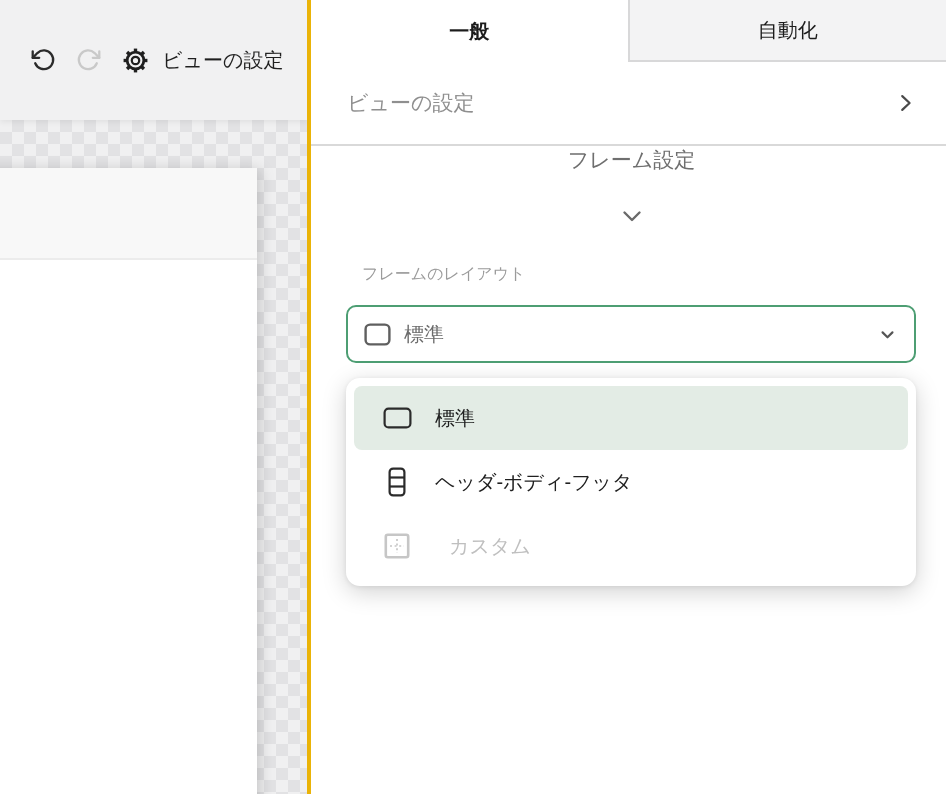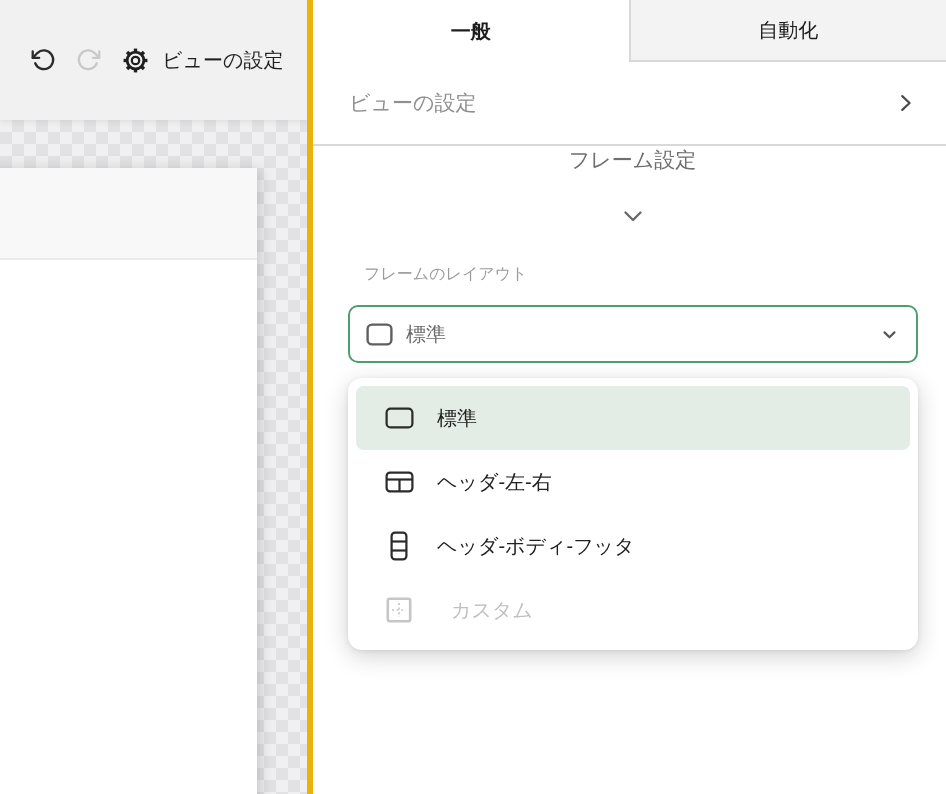--- a/index.html
+++ b/index.html
@@ -27,21 +27,21 @@
     background-size:24px 24px;background-position:0 0,12px 12px;
   }
   .frame{
     position:absolute;left:-40px;top:168px;width:297px;height:660px;background:#ffffff;
     box-shadow:3px 2px 14px rgba(0,0,0,.18);z-index:2;
   }
   .frame-header{height:90px;background:#f8f8f8;border-bottom:2px solid #ececec;}
   
   .panel{
     position:absolute;left:307px;top:0;width:639px;height:794px;background:#ffffff;
-    border-left:6px solid #eab308;box-sizing:border-box;z-index:4;
+    border-left:4px solid #eab308;box-sizing:border-box;z-index:4;
   }
   .tabs{display:flex;height:62px;}
   .tab{flex:1;display:flex;align-items:center;justify-content:center;font-size:20px;color:#1c1c1c;cursor:pointer;}
   .tab.active{background:#ffffff;font-weight:700;}
   .tab.inactive{background:#f3f3f4;border-left:2px solid #d8d8d9;border-bottom:2px solid #d8d8d9;font-weight:500;box-sizing:border-box;justify-content:center;}
   .view-row{
     height:84px;display:flex;align-items:center;justify-content:space-between;
     padding:0 30px 0 36px;border-bottom:2px solid #d9d9d9;box-sizing:border-box;
     font-size:21px;color:#8f8f8f;cursor:pointer;
   }
@@ -170,30 +170,20 @@
       <span class="mi-icon">
         <svg width="31" height="26" viewBox="0 0 31 26" fill="none" stroke="#2b2b2b" stroke-width="2.2" stroke-linejoin="round">
           <rect x="2.6" y="3.6" width="25.8" height="18.8" rx="4"></rect>
         </svg>
       </span>
       <span>標準</span>
     </div>
 
 
 
-    <div class="menu-item">
-      <span class="mi-icon">
-        <svg width="31" height="26" viewBox="0 0 31 26" fill="none" stroke="#2b2b2b" stroke-width="2.2" stroke-linejoin="round">
-          <rect x="2.6" y="3.6" width="25.8" height="18.8" rx="3.5"></rect>
-          <line x1="2.6" y1="10.5" x2="28.4" y2="10.5"></line>
-          <line x1="15.5" y1="10.5" x2="15.5" y2="22.4"></line>
-        </svg>
-      </span>
-      <span>ヘッダ-左-右</span>
-    </div>
 
     <div class="menu-item">
       <span class="mi-icon">
         <svg width="26" height="32" viewBox="0 0 26 32" fill="none" stroke="#2b2b2b" stroke-width="2.2" stroke-linejoin="round">
           <rect x="5.6" y="2.6" width="14.8" height="26.8" rx="3.5"></rect>
           <line x1="5.6" y1="11.5" x2="20.4" y2="11.5"></line>
           <line x1="5.6" y1="20.5" x2="20.4" y2="20.5"></line>
         </svg>
       </span>
       <span>ヘッダ-ボディ-フッタ</span>

